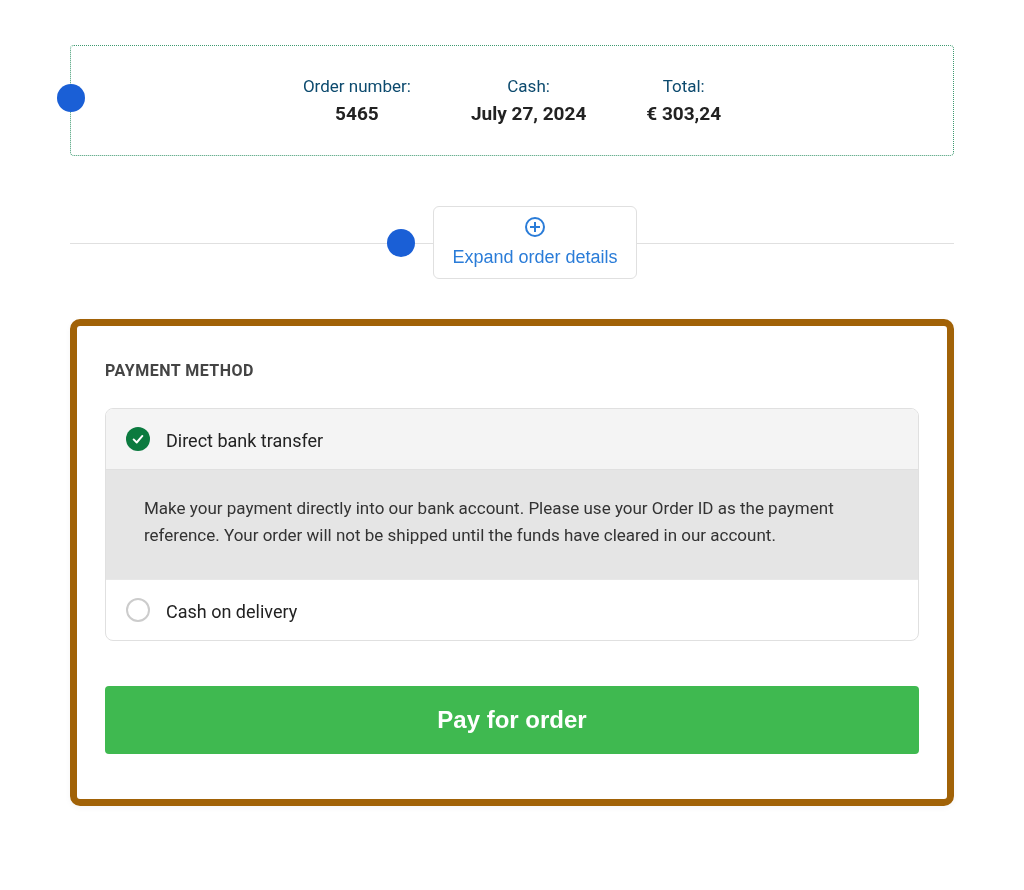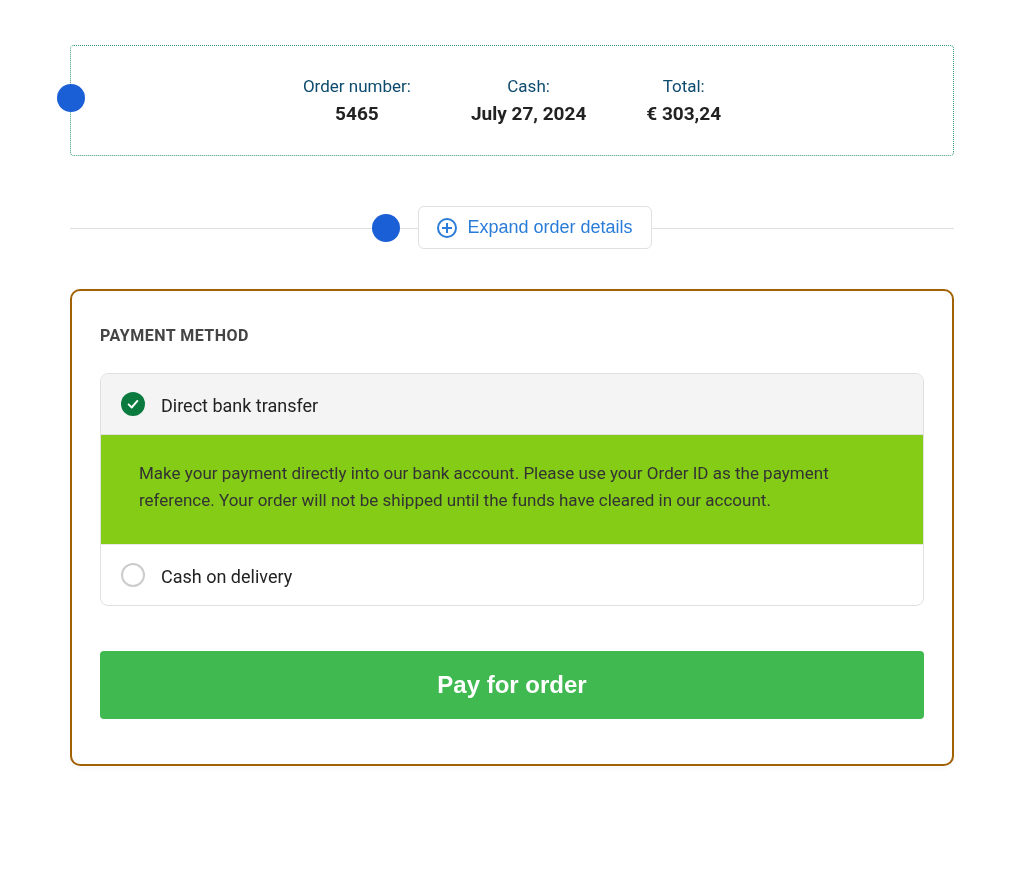--- a/index.html
+++ b/index.html
@@ -74,20 +74,21 @@
       border: 1px solid #e0e0e0;
       border-radius: 6px;
       padding: 10px 18px;
       display: flex;
       align-items: center;
       gap: 10px;
       z-index: 1;
       cursor: pointer;
       font-size: 18px;
       color: #2a7cd8;
+      flex-direction: column;
     }
     .plus-circle-icon {
       width: 20px;
       height: 20px;
       border: 2px solid #2a7cd8;
       border-radius: 50%;
       display: flex;
       align-items: center;
       justify-content: center;
       position: relative;
@@ -101,21 +102,21 @@
     .plus-circle-icon::before {
       width: 10px;
       height: 2px;
     }
     .plus-circle-icon::after {
       width: 2px;
       height: 10px;
     }
     .payment-card {
       background: #fff;
-      border: 2px solid #a16207;
+      border: 7px solid #a16207;
       border-radius: 10px;
       padding: 35px 28px 45px 28px;
       box-shadow: 0 2px 6px rgba(0,0,0,0.04);
     }
     .payment-heading {
       color: #444;
       font-size: 16px;
       font-weight: 700;
       letter-spacing: 0.5px;
       margin-bottom: 28px;
@@ -156,21 +157,21 @@
       height: 24px;
       border: 2px solid #ccc;
       border-radius: 50%;
       flex-shrink: 0;
     }
     .payment-option-label {
       font-size: 18px;
       color: #222;
     }
     .payment-description {
-      background: #84cc16;
+      background: #e5e5e5;
       padding: 25px 38px 30px 38px;
       border-bottom: 1px solid #e8e8e8;
       font-size: 17px;
       color: #333;
       line-height: 1.6;
     }
     .agree-row {
       display: flex;
       align-items: flex-start;
       gap: 10px;

